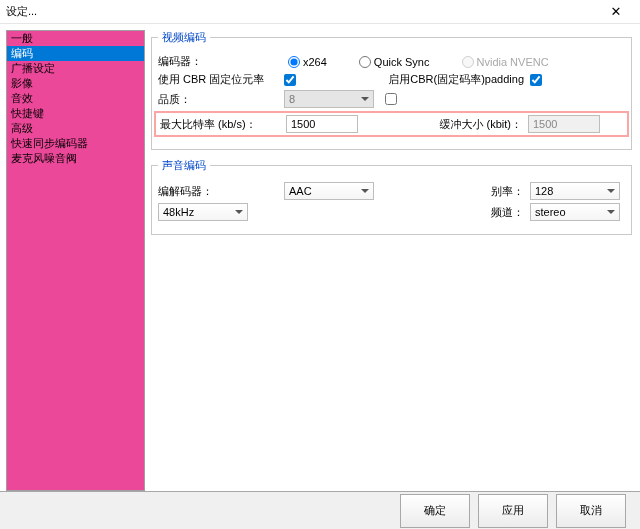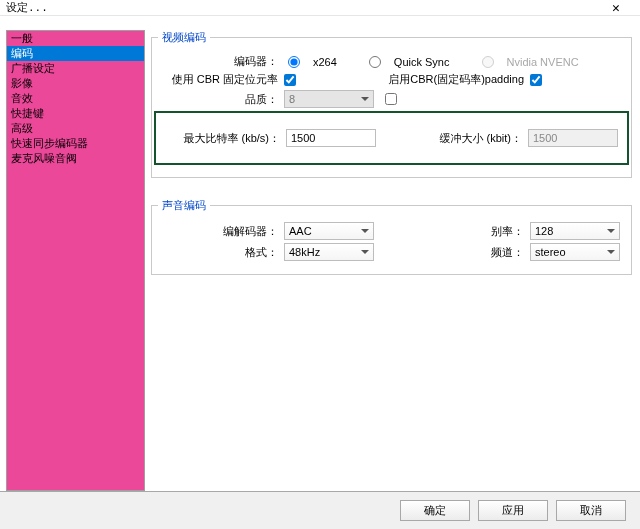--- a/index.html
+++ b/index.html
@@ -8,28 +8,27 @@
     font-family: "Microsoft YaHei", "SimSun", sans-serif;
     font-size: 11px;
     background: #fff;
     width: 640px;
     height: 529px;
     overflow: hidden;
     position: relative;
     color: #000;
   }
   .titlebar {
-    height: 16px;
+    height: 24px;
     display: flex;
     align-items: center;
     justify-content: space-between;
     padding: 0 8px 0 6px;
     border-bottom: 1px solid #e6e6e6;
     background: #fff;
-    font-family: Liberation Mono, monospace;
   }
   .titlebar .title { font-size: 11px; }
   .titlebar .close {
     font-size: 13px;
     width: 32px;
     text-align: center;
     cursor: default;
   }
   .content {
     position: absolute;
@@ -55,37 +54,36 @@
     color: #fff;
   }
   .main {
     flex: 1;
     padding-left: 6px;
     padding-top: 0;
     overflow: hidden;
   }
   fieldset {
     border: 1px solid #c9c9c9;
-    margin: 0 0 20px 0;
+    margin: 0 0 8px 0;
     padding: 6px 6px 10px 6px;
   }
   legend {
     font-size: 11px;
     padding: 0 4px;
     color: #0046c8;
   }
   .row {
     display: flex;
     align-items: center;
     margin: 3px 0;
     gap: 6px;
   }
   .row .lbl {
     flex: 0 0 120px;
-    text-align: right;
     font-size: 11px;
     white-space: nowrap;
   }
   .row .ctrl {
     flex: 0 0 95px;
     display: flex;
     align-items: center;
   }
   .row .rlbl {
     flex: 1;
@@ -97,21 +95,21 @@
     flex: 0 0 95px;
     display: flex;
     align-items: center;
   }
   .radiogroup {
     display: flex;
     align-items: center;
     gap: 32px;
     padding-left: 4px;
   }
-  .radiowrap { display: inline-flex; align-items: center; gap: 13px; font-size: 11px; }
+  .radiowrap { display: inline-flex; align-items: center; gap: 3px; font-size: 11px; }
   .radiowrap.disabled { color: #a8a8a8; }
   input[type="radio"] { margin: 0; width: 12px; height: 12px; }
   input[type="checkbox"] { margin: 0; width: 12px; height: 12px; accent-color: #0078d7;}
   .sel {
     width: 90px;
     border: 1px solid #bdbdbd;
     background: linear-gradient(#fff,#f5f5f5);
     height: 18px;
     font-size: 11px;
     padding: 0 16px 0 4px;
@@ -125,52 +123,52 @@
     position: absolute;
     right: 4px; top: 50%;
     width: 0; height: 0;
     border-left: 4px solid transparent;
     border-right: 4px solid transparent;
     border-top: 4px solid #555;
     transform: translateY(-50%);
   }
   .sel.disabled { background: #e5e5e5; color: #7a7a7a; }
   .txt {
-    width: 90px;
+    width: 72px;
     border: 1px solid #bdbdbd;
     height: 18px;
     font-size: 11px;
     padding: 0 4px;
     line-height: 16px;
     display: inline-flex;
     align-items: center;
     background: #fff;
   }
   .txt input { border: none; outline: none; width: 100%; font-size: 11px; padding: 0; background: transparent; }
   .txt.disabled { background: #f0f0f0; color: #888; }
   .highlight-box {
-    border: 2px solid #14532d;
-    padding: 16px 4px;
+    border: 2px solid #fca5a5;
+    padding: 2px 4px;
     margin: 2px -4px;
   }
   .buttons {
     position: absolute;
     bottom: 0; left: 0; right: 0;
     height: 38px;
     background: #f0f0f0;
     border-top: 1px solid #a8a8a8;
     display: flex;
     align-items: center;
     justify-content: flex-end;
     gap: 8px;
     padding: 0 14px;
   }
   .btn {
     min-width: 70px;
-    height: 21px;
+    height: 34px;
     border: 1px solid #a8a8a8;
     background: linear-gradient(#fff,#ececec);
     font-size: 11px;
     display: inline-flex;
     align-items: center;
     justify-content: center;
     cursor: default;
   }
 </style>
 </head>
@@ -263,21 +261,20 @@
         <span class="ctrl">
             <span class="sel">AAC</span>
           </span>
         <span class="rlbl">别率：</span>
         <span class="rctrl">
             <span class="sel">128</span>
           </span>
       </div>
 
       <div class="row">
-        <span class="lbl">格式：</span>
         <span class="ctrl">
             <span class="sel">48kHz</span>
           </span>
         <span class="rlbl">频道：</span>
         <span class="rctrl">
             <span class="sel">stereo</span>
           </span>
       </div>
     </fieldset>
 

